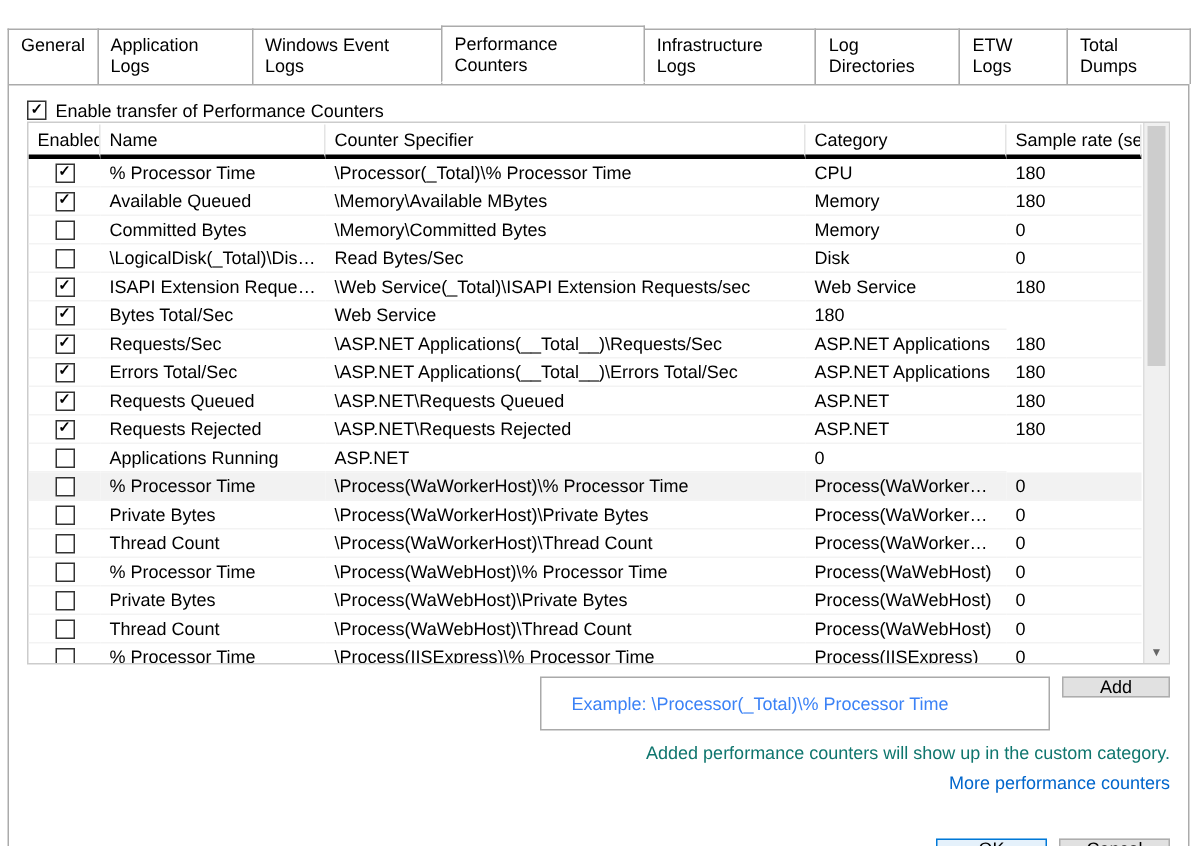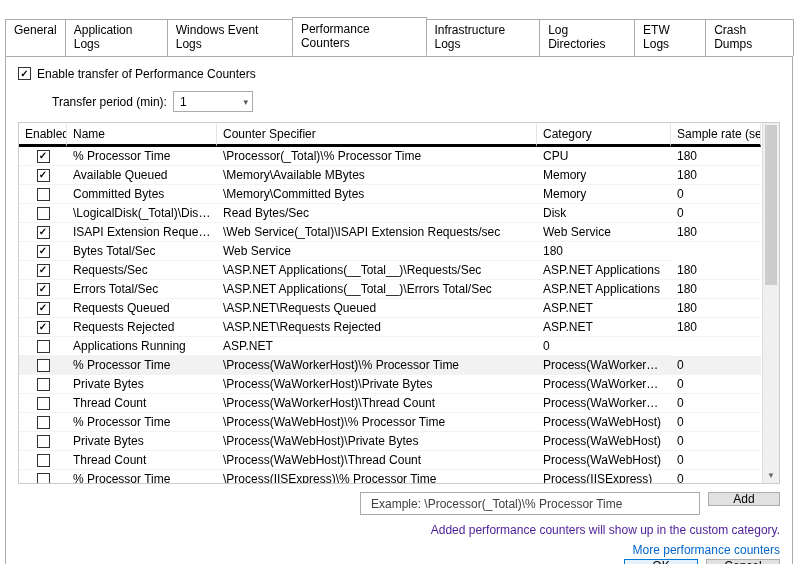--- a/index.html
+++ b/index.html
@@ -125,73 +125,66 @@
     position:absolute; left:0; right:0; height:15px;
     display:flex; align-items:center; justify-content:center;
     font-size:8px; color:#666;
   }
   .scroll-arrow.up { top:0; }
   .scroll-arrow.down { bottom:0; }
 
   .addrow { display:flex; justify-content:flex-end; margin-top:8px; gap:8px;}
   .txt {
     border:1px solid #aaa;
-    height:23px;
+    height:36px;
     width: 340px;
-    padding: 0 10px;
-    color:#404040;
+    padding: 0 20px;
+    color:#3b82f6;
     display:flex; align-items:center;
     font-style: normal;
   }
   .btn {
     border:1px solid #adadad;
     background: #e1e1e1;
     min-width: 72px;
     height: 14px;
     display:flex; align-items:center; justify-content:center;
     cursor:pointer;
     padding: 0 12px;
   }
   .btn.primary { border: 1px solid #0078d7; background:#e5f1fb;}
-  .note { text-align:right; margin-top:8px; color:#4c1d95;}
+  .note { text-align:right; margin-top:8px; color:#0f766e;}
   .link { text-align:right; margin-top:6px; color:#0066cc; cursor:pointer;}
   .dlg-buttons {
     display:flex; justify-content:flex-end; gap:8px;
     position:absolute; right:12px; bottom:10px;
   }
   .btnw { min-width:74px; }
 </style>
 </head>
 <body>
 
 <div class="tabs">
   <div class="tab">General</div>
   <div class="tab">Application Logs</div>
   <div class="tab">Windows Event Logs</div>
   <div class="tab active">Performance Counters</div>
   <div class="tab">Infrastructure Logs</div>
   <div class="tab">Log Directories</div>
   <div class="tab">ETW Logs</div>
-  <div class="tab">Crash Dumps</div>
+  <div class="tab">Total Dumps</div>
 </div>
 
 <div class="tab-panel">
 
   <label class="inline">
     <span class="checkbox checked"></span>
     <span>Enable transfer of Performance Counters</span>
   </label>
 
-  <div class="transfer-row">
-    <span>Transfer period (min):</span>
-    <div class="select">
-      <span>1</span>
-      <span class="chev">▾</span>
-    </div>
-  </div>
 
   <div class="grid-wrap">
     <div class="grid">
       <div class="grid-head">
         <div>Enabled</div>
         <div>Name</div>
         <div>Counter Specifier</div>
         <div>Category</div>
         <div class="sr">Sample rate (sec)</div>
       </div>

